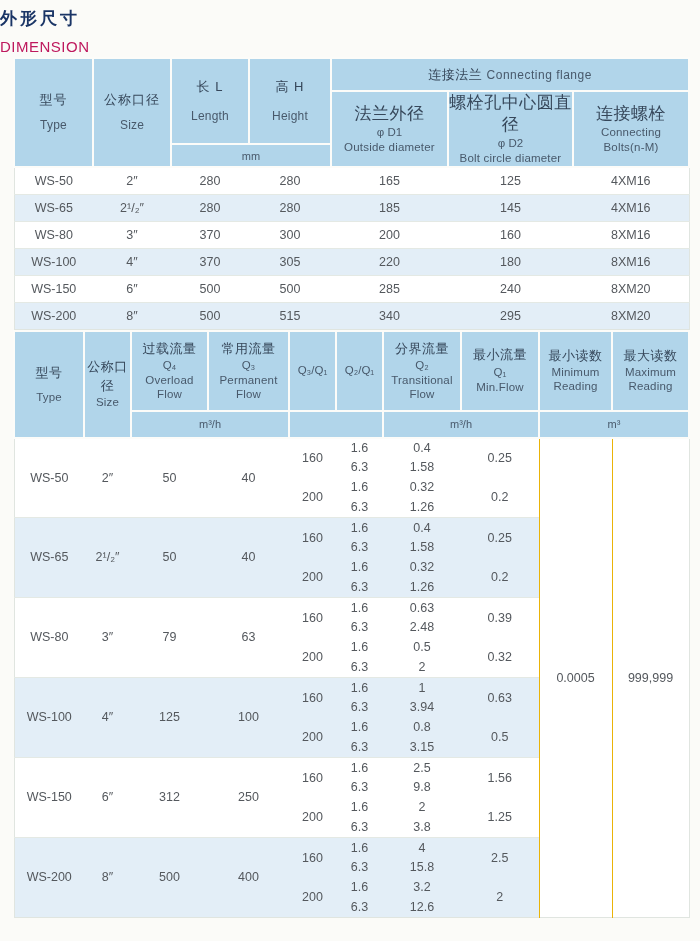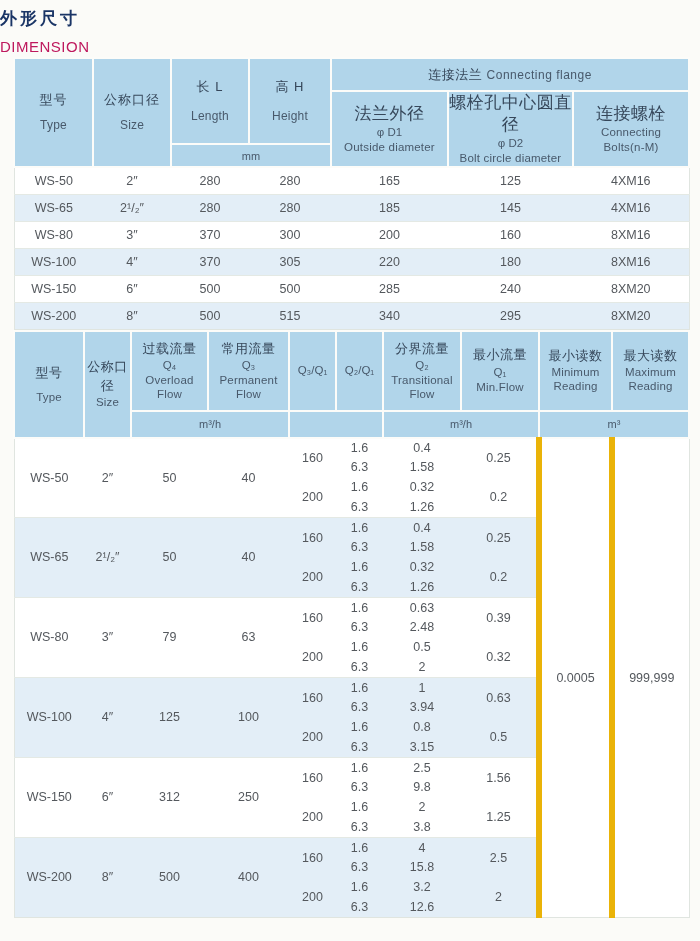--- a/index.html
+++ b/index.html
@@ -58,21 +58,21 @@
   .t2 thead tr.units { height: 27px; }
   .t2 thead tr.main .hz { font-size: 13px; line-height: 1.45; letter-spacing: 0.5px; }
   .t2 thead tr.main .he { font-size: 11.5px; line-height: 1.2; }
   .t2 thead tr.main .hq { font-size: 11.5px; line-height: 1.35; }
   .t2 .big .hz { margin-bottom: 8px; }
   .t2 thead tr.units th { font-size: 11px; color: #48596b; }
   .t2 tbody tr { height: 20px; font-size: 12.5px; }
   .t2 tbody td { line-height: 1; }
   .t2 tbody tr.alt td { background: #e3eef7; }
   .t2 tbody tr.gstart td { border-top: 1px solid #e4e9e4; }
-  .t2 td.reading { background: #ffffff; border-left: 6px solid #eab308; }
+  .t2 td.reading { background: #ffffff; border-left: 1px solid #eab308; }
 </style>
 </head>
 <body>
 
 <div class="page">
 
   <div class="sec-title">
     <div class="t-zh">外形尺寸</div>
     <div class="t-en">DIMENSION</div>
   </div>

